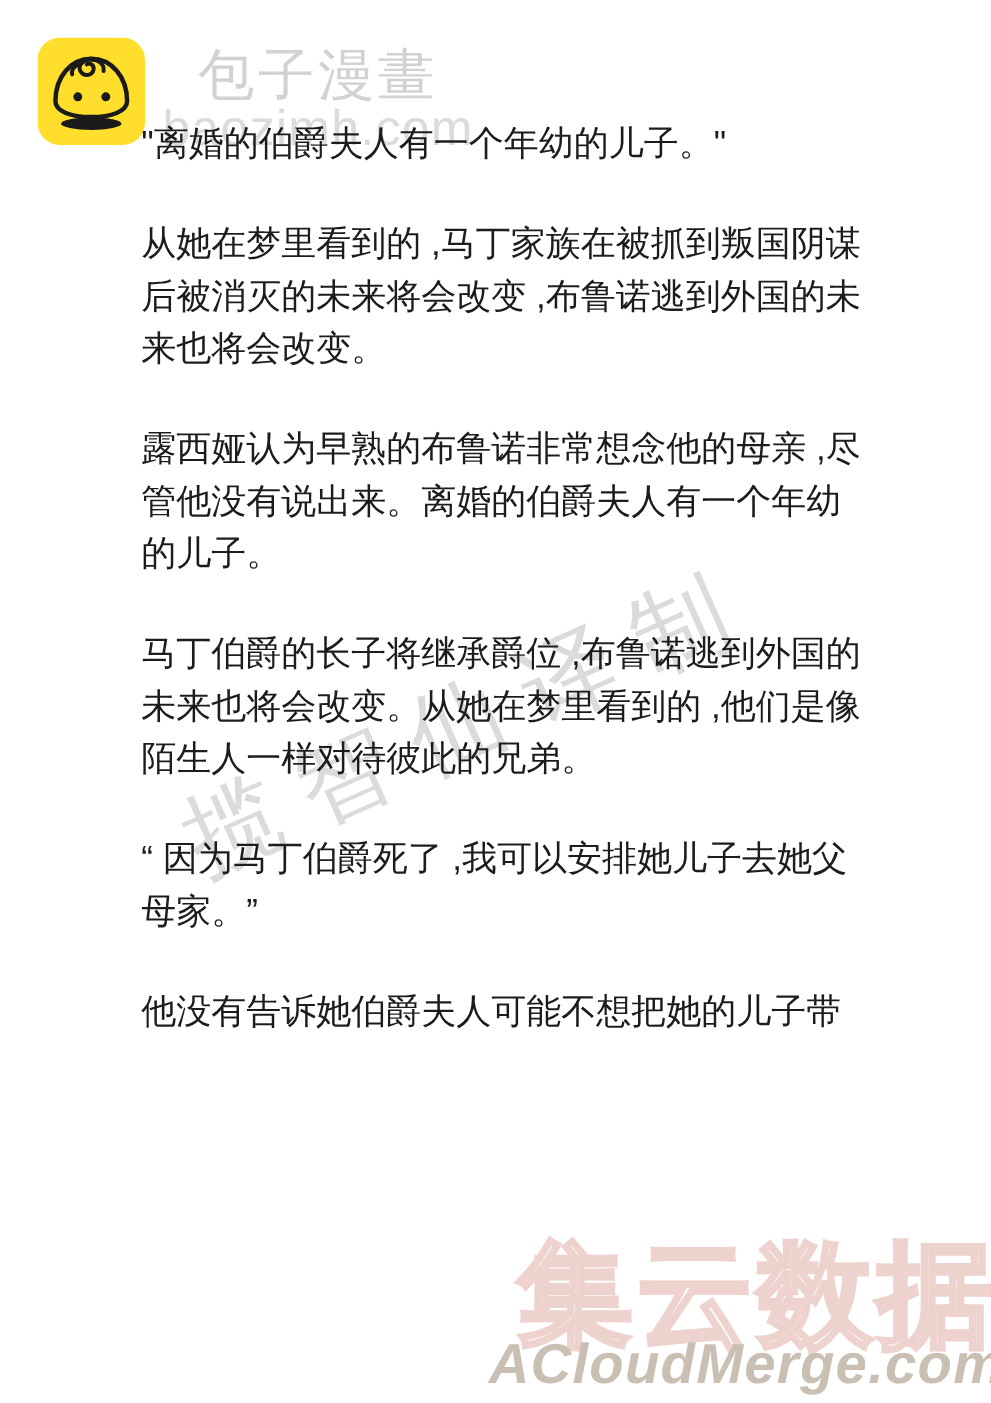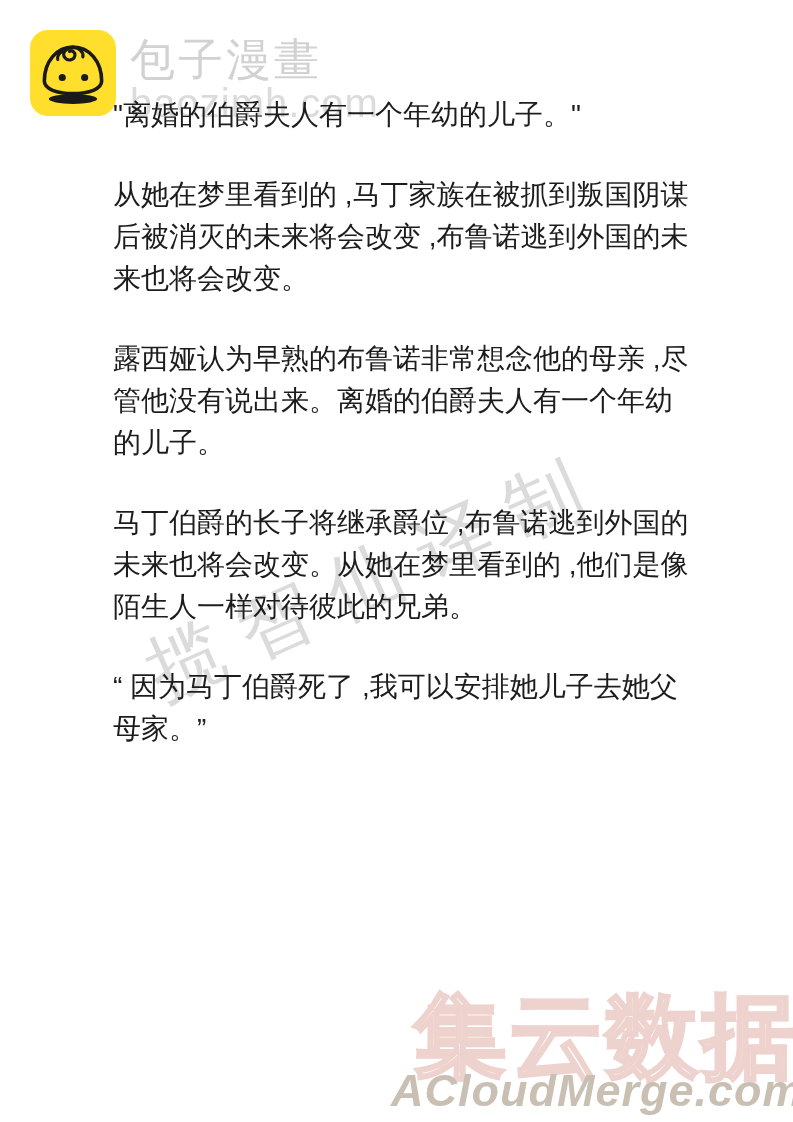--- a/index.html
+++ b/index.html
@@ -6,21 +6,21 @@
   body {
     width:793px; height:1122px;
     background:#ffffff;
     overflow:hidden;
     position:relative;
     font-family:"Liberation Sans", sans-serif;
   }
   .page { position:absolute; inset:0; }
 
   
-  .brand { position:absolute; left:30px; top:30px; display:flex; gap:14px; z-index:1; }
+  .brand { position:absolute; left:30px; top:30px; display:flex; gap:14px; z-index:1;text-align:center; }
   .logo { width:86px; height:86px; flex:0 0 auto; }
   .logo svg { display:block; width:86px; height:86px; }
   .brand-text { padding-top:6px; }
   .brand-name {
     font-size:45px; line-height:48px;
     color:#d2d2d2; font-weight:500; letter-spacing:3px;
     white-space:nowrap;
   }
   .brand-domain {
     font-size:40px; line-height:38px;
@@ -95,18 +95,19 @@
   </header>
 
   <div class="wm-diagonal">揽智仙译制</div>
 
   <main class="content">
     <p>"离婚的伯爵夫人有一个年幼的儿子。"</p>
     <p>从她在梦里看到的 ,马丁家族在被抓到叛国阴谋后被消灭的未来将会改变 ,布鲁诺逃到外国的未来也将会改变。</p>
     <p>露西娅认为早熟的布鲁诺非常想念他的母亲 ,尽管他没有说出来。离婚的伯爵夫人有一个年幼的儿子。</p>
     <p>马丁伯爵的长子将继承爵位 ,布鲁诺逃到外国的未来也将会改变。从她在梦里看到的 ,他们是像陌生人一样对待彼此的兄弟。</p>
     <p>“  因为马丁伯爵死了 ,我可以安排她儿子去她父母家。”</p>
+    <p>他没有告诉她伯爵夫人可能不想把她的儿子带</p>
   </main>
 
   <div class="wm-cn">集云数据</div>
   <div class="wm-en">ACloudMerge.com</div>
 
 </div>
 
 </body></html>

